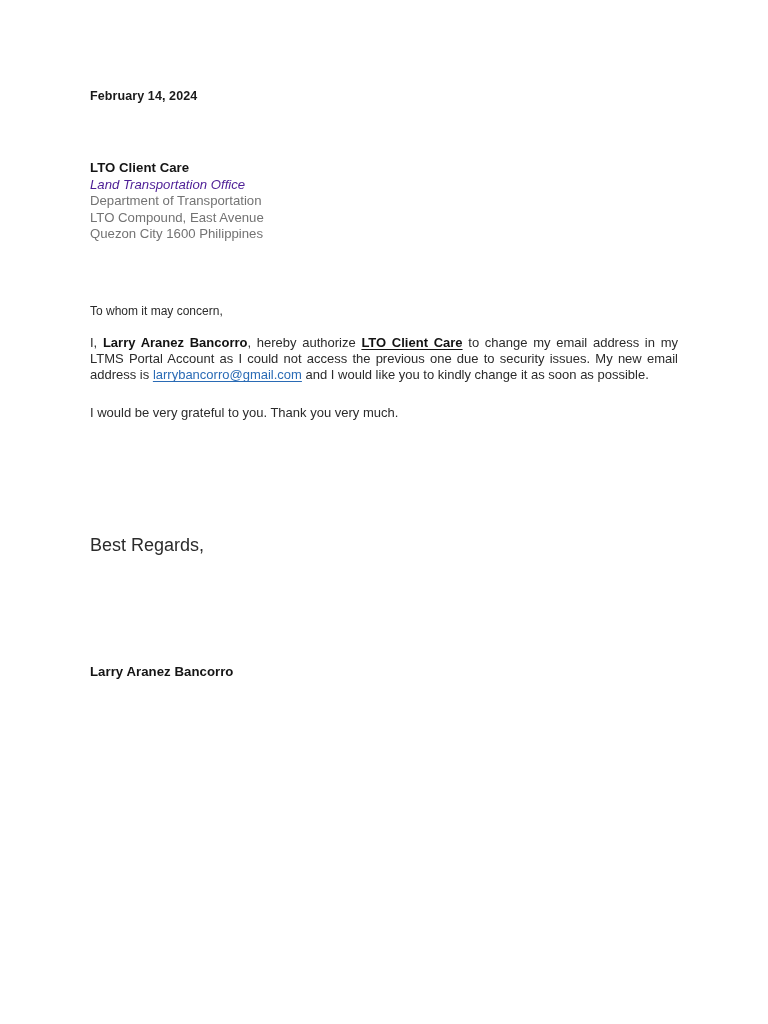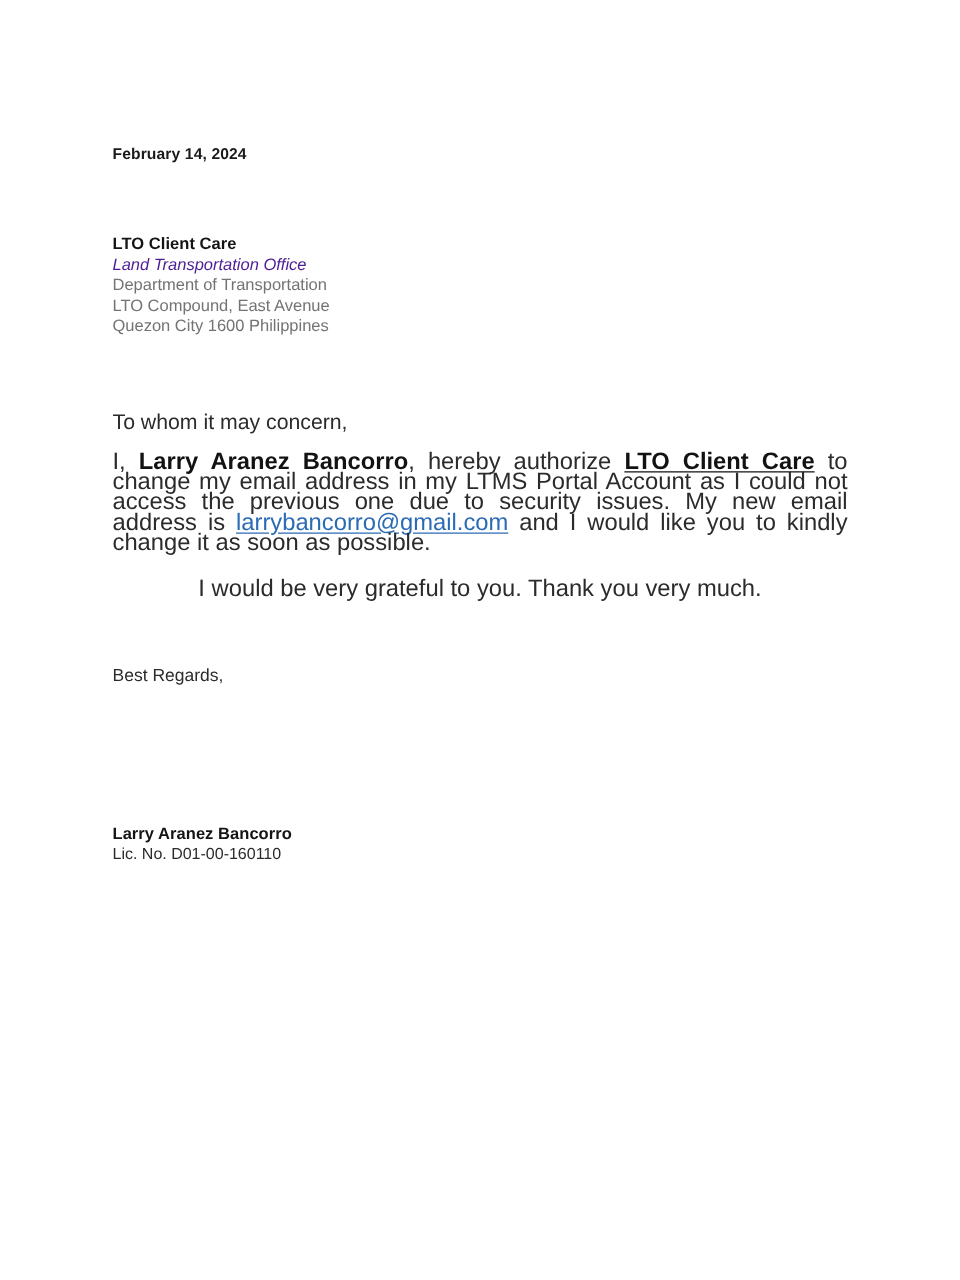--- a/index.html
+++ b/index.html
@@ -29,21 +29,21 @@
     width: 588px;
     position: relative;
   }
 
   
   .date-line {
     font-size: 12.5px;
     font-weight: bold;
     color: #1a1a1a;
     letter-spacing: 0.1px;
-    padding-top: 116px;
+    padding-top: 89px;
     line-height: 15px;
   }
 
   
   .recipient {
     margin-top: 56px;
     font-size: 13.2px;
     line-height: 16.6px;
     color: #2b2b2b;
   }
@@ -57,59 +57,59 @@
     font-style: italic;
     color: #4c1d95;
   }
   .recipient .addr {
     color: #737373;
   }
 
   
   .salutation {
     margin-top: 60px;
-    font-size: 17px;
+    font-size: 12px;
     line-height: 16px;
     color: #2b2b2b;
   }
 
   
   .body-para {
     margin-top: 16px;
-    font-size: 19px;
+    font-size: 13px;
     line-height: 16.2px;
     color: #2b2b2b;
     text-align: justify;
     text-justify: inter-word;
   }
   .body-para.second {
     margin-top: 21px;
-    text-align: center;
+    text-align: left;
   }
 
   .b-name {
     font-weight: bold;
     color: #121212;
   }
   .b-underline {
     font-weight: bold;
     color: #121212;
     text-decoration: underline;
     text-underline-offset: 1.5px;
   }
   .email-link {
     color: #2a6bb5;
     text-decoration: underline;
     text-underline-offset: 1.5px;
   }
 
   
   .closing {
-    margin-top: 52px;
-    font-size: 14px;
+    margin-top: 116px;
+    font-size: 18px;
     line-height: 16px;
     color: #2b2b2b;
   }
 
   .signature-space {
     height: 110px;
   }
 
   .signer-name {
     font-size: 13.2px;
@@ -144,16 +144,15 @@
 
     <p class="body-para"><span>I, </span><span class="b-name">Larry Aranez Bancorro</span><span>, hereby authorize </span><span class="b-underline">LTO Client Care</span><span> to change my email address in my LTMS Portal Account as I could not access the previous one due to security issues. My new email address is </span><a href="#" class="email-link">larrybancorro@gmail.com</a><span> and I would like you to kindly change it as soon as possible.</span></p>
 
     <p class="body-para second">I would be very grateful to you. Thank you very much.</p>
 
     <div class="closing">Best Regards,</div>
 
     <div class="signature-space"></div>
 
     <div class="signer-name">Larry Aranez Bancorro</div>
-    <div class="signer-license">Lic. No. D01-00-160110</div>
 
   </div>
 </div>
 
 </body></html>

